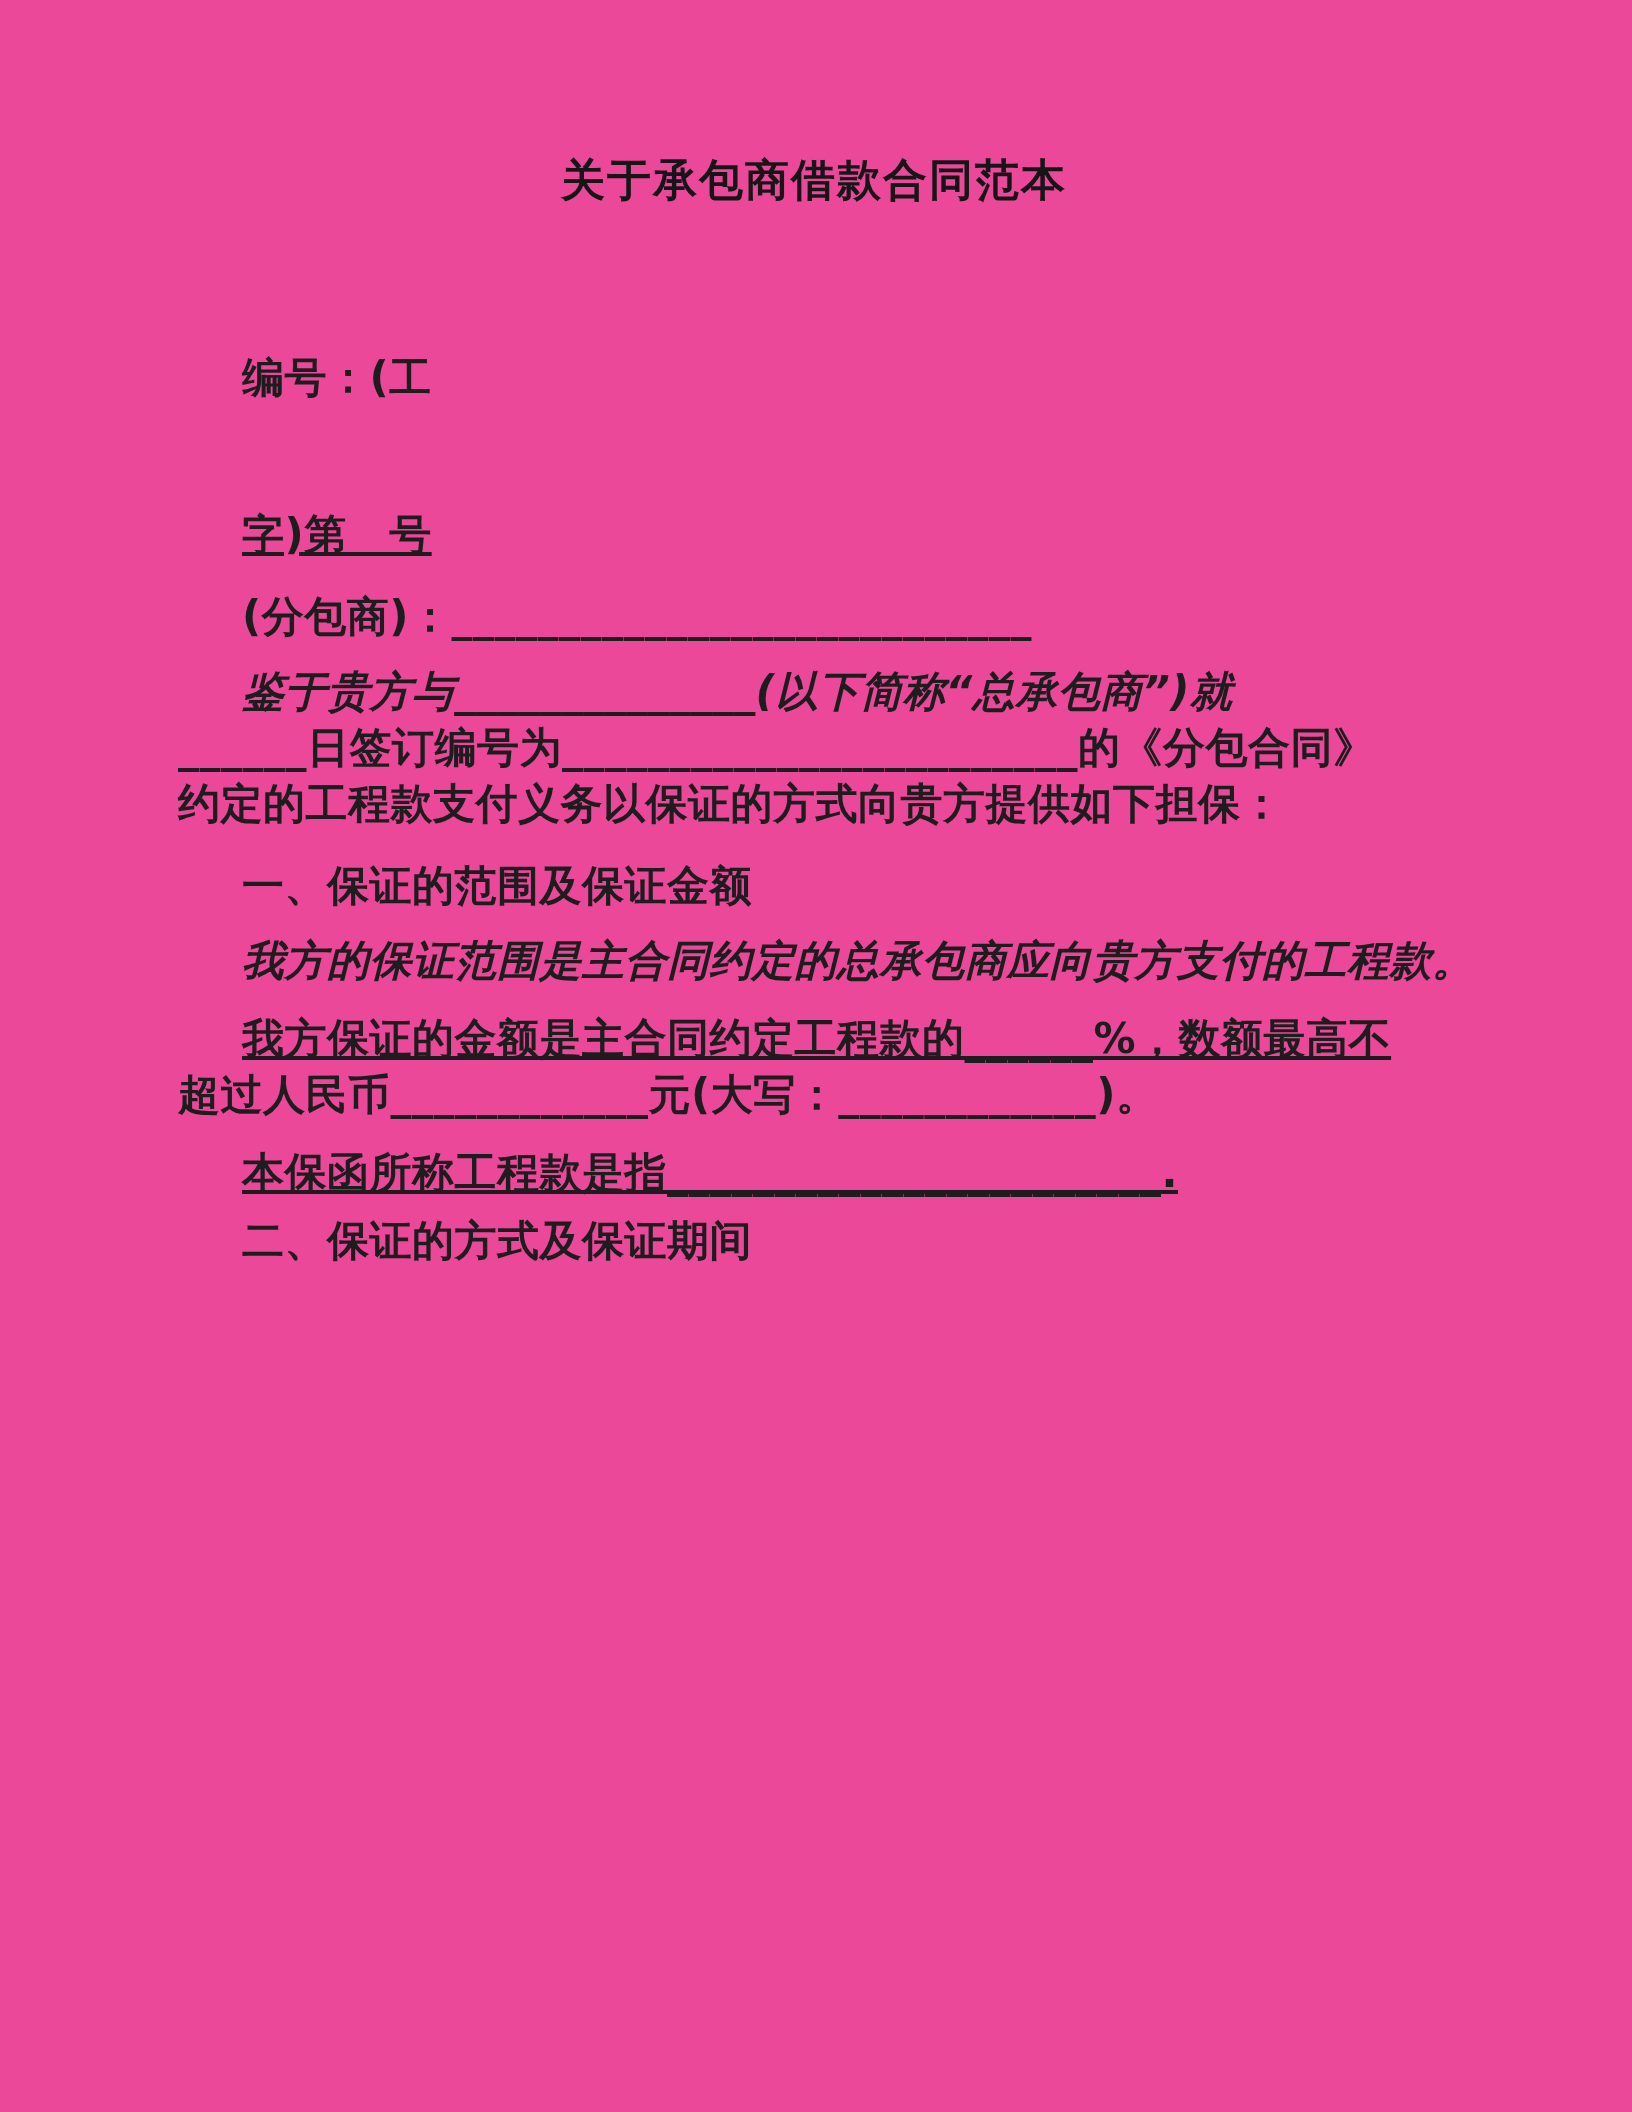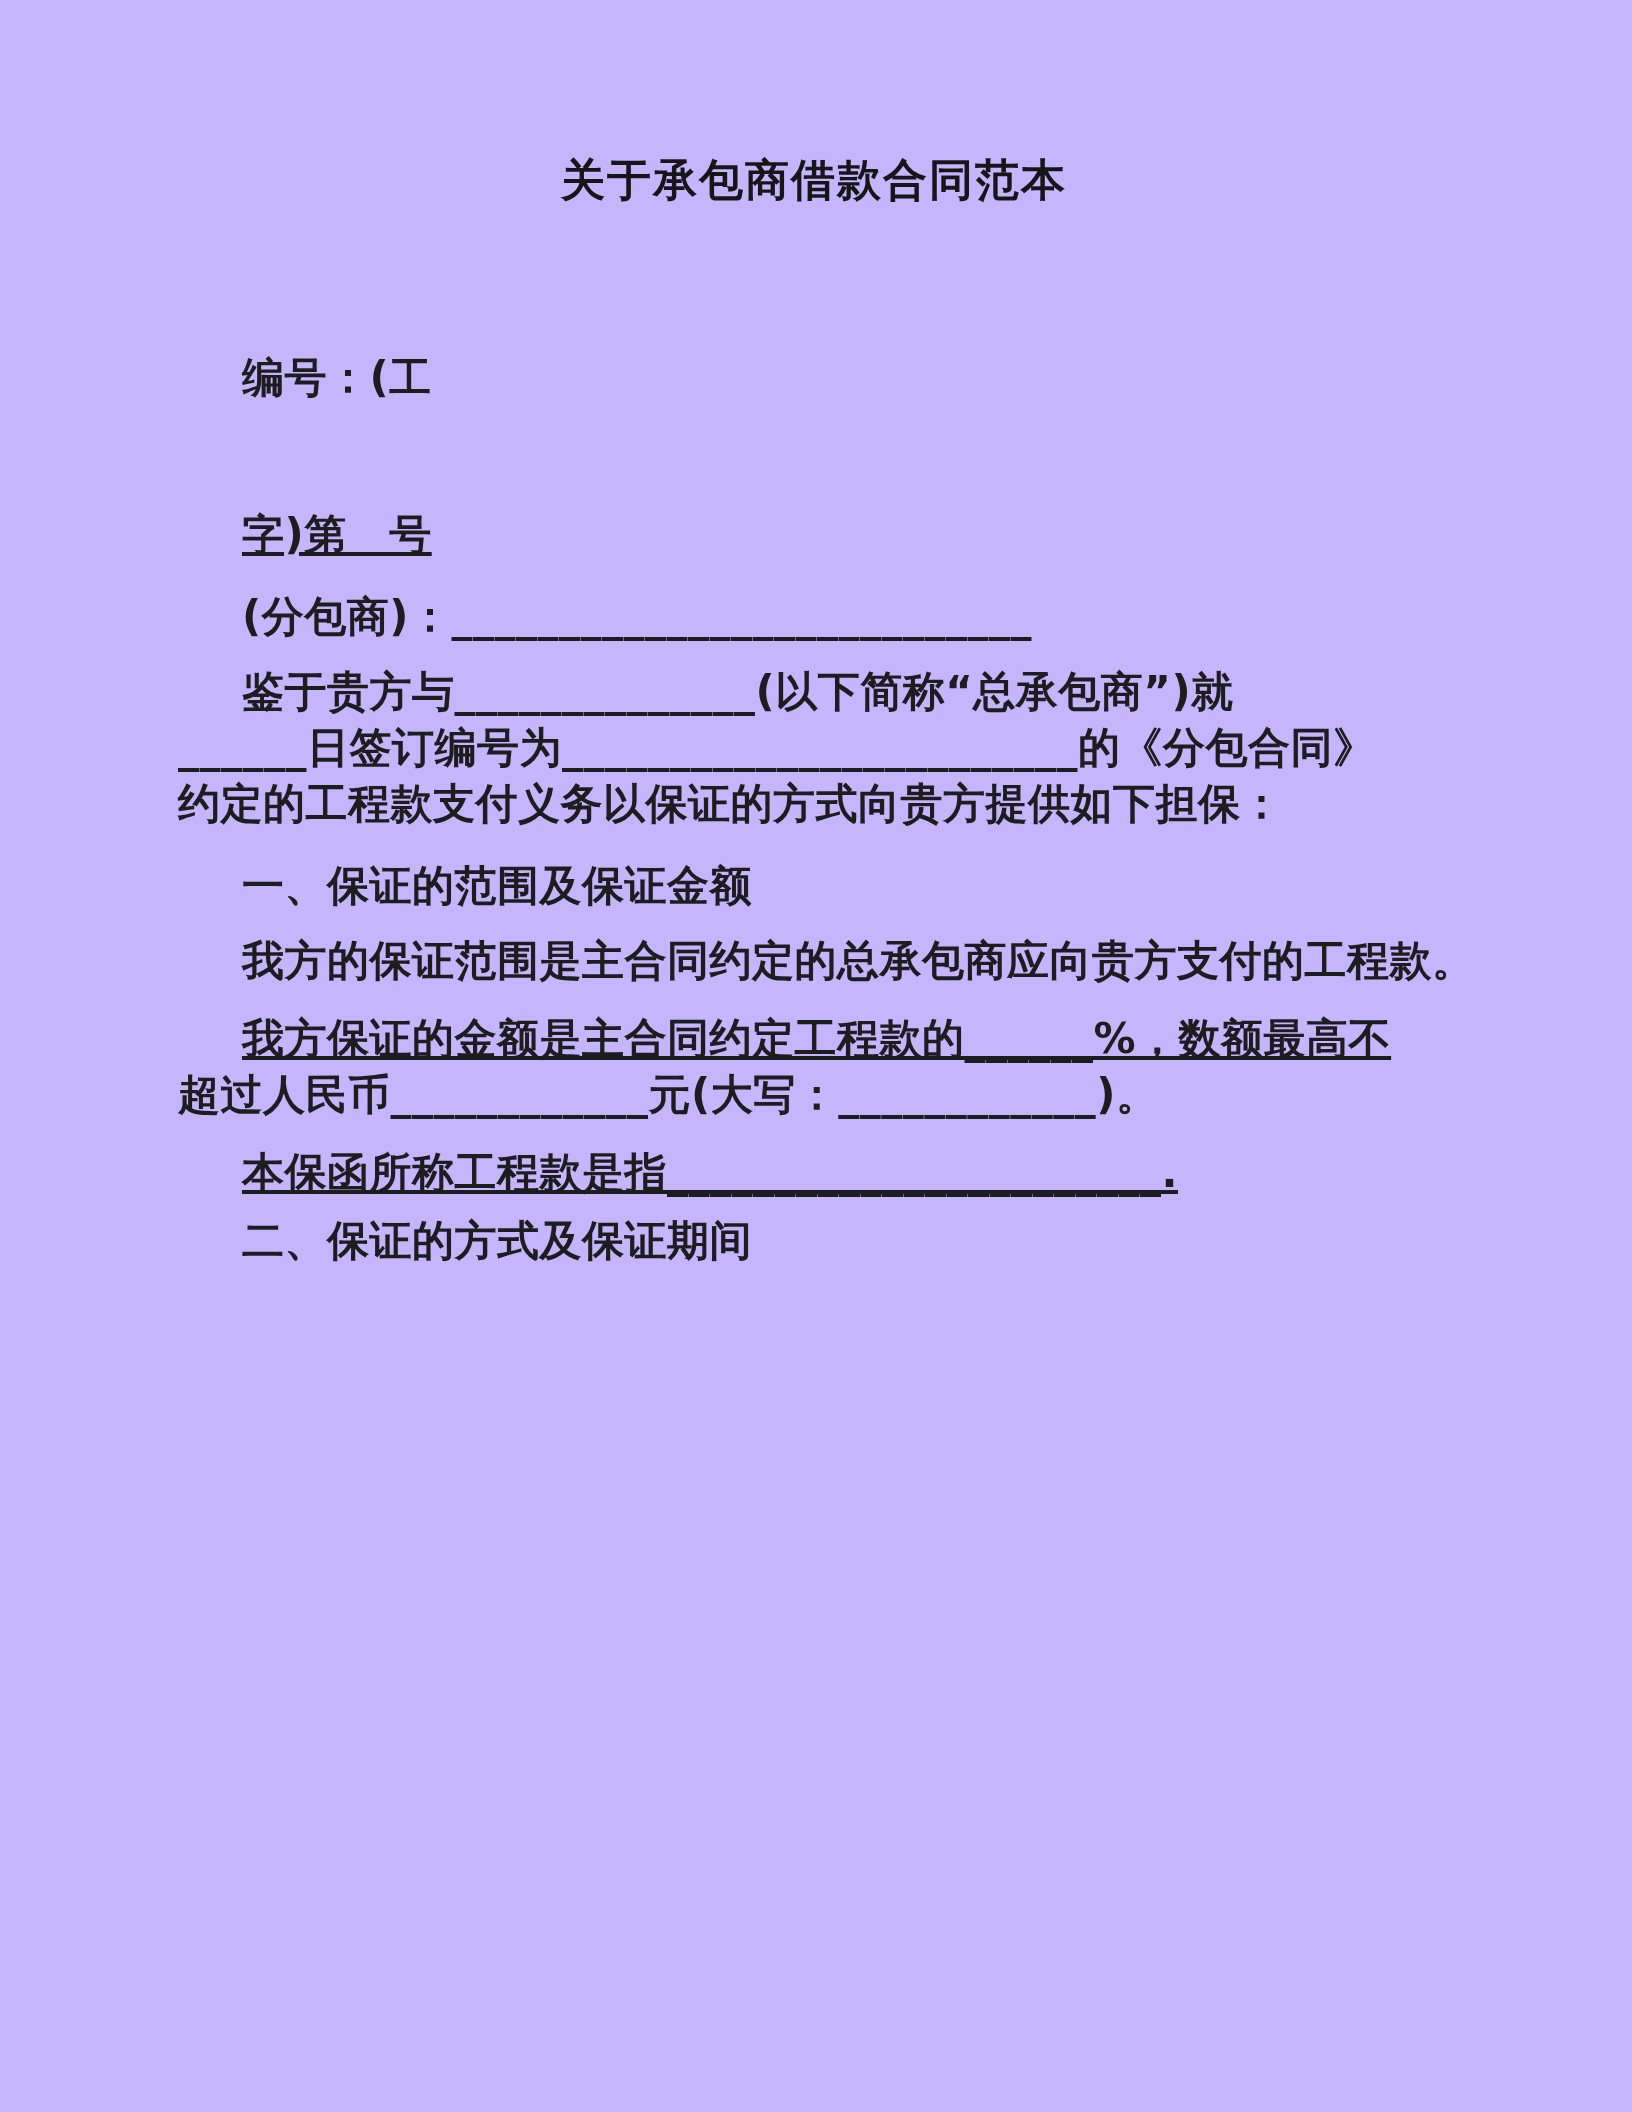--- a/index.html
+++ b/index.html
@@ -5,21 +5,21 @@
     html, body {
       margin: 0;
       padding: 0;
       background: #ffffff;
     }
     .page {
       position: relative;
       width: 1632px;
       height: 2112px;
       margin: 0 auto;
-      background: #c4b5fd;
+      background: #ec4899;
       box-sizing: border-box;
       padding: 150px 182px 0 178px;
       font-family: "DejaVu Sans", sans-serif;
       color: #1d1d1f;
       font-weight: 700;
       overflow: hidden;
     }
     .doc-title {
       margin: 0;
       text-align: center;
@@ -33,21 +33,21 @@
       margin: 0;
       font-size: 42px;
       line-height: 56px;
       letter-spacing: 0.5px;
       white-space: nowrap;
     }
     .ind { padding-left: 64px; }     
     .g-title { margin-top: 140px; }  
     .g-xl { margin-top: 101px; text-decoration: underline; }     
     .g-lg { margin-top: 26px; }
-    .g-md { margin-top: 19px; }
+    .g-md { margin-top: 19px; font-style: italic; }
     .g-p  { margin-top: 22px; text-decoration: underline; }
     .g-sm { margin-top: 12px; }
     .g-xs { margin-top: 4px; }
     .g-0  { margin-top: 0; }
   </style>
 </head>
 <body>
 
 <div class="page">
 

